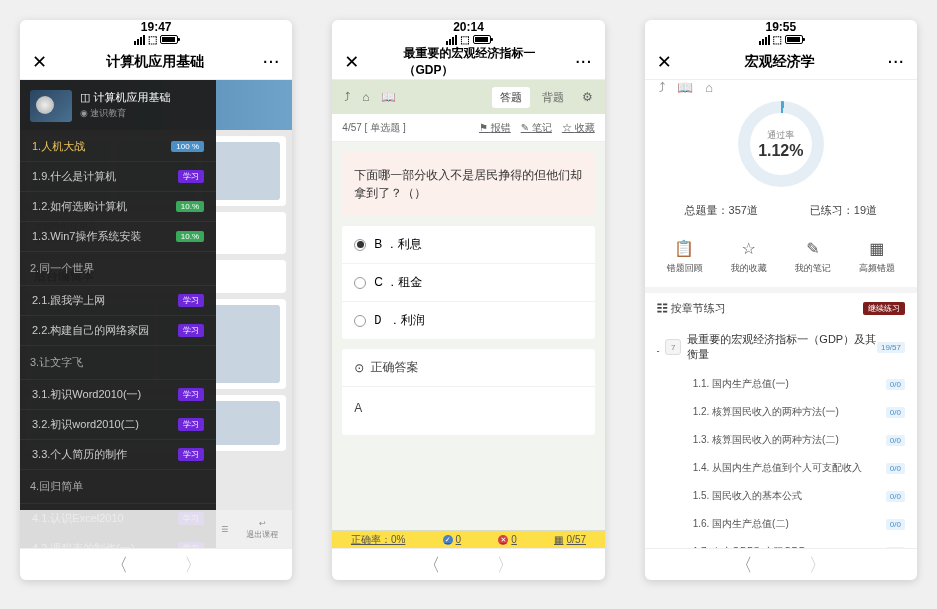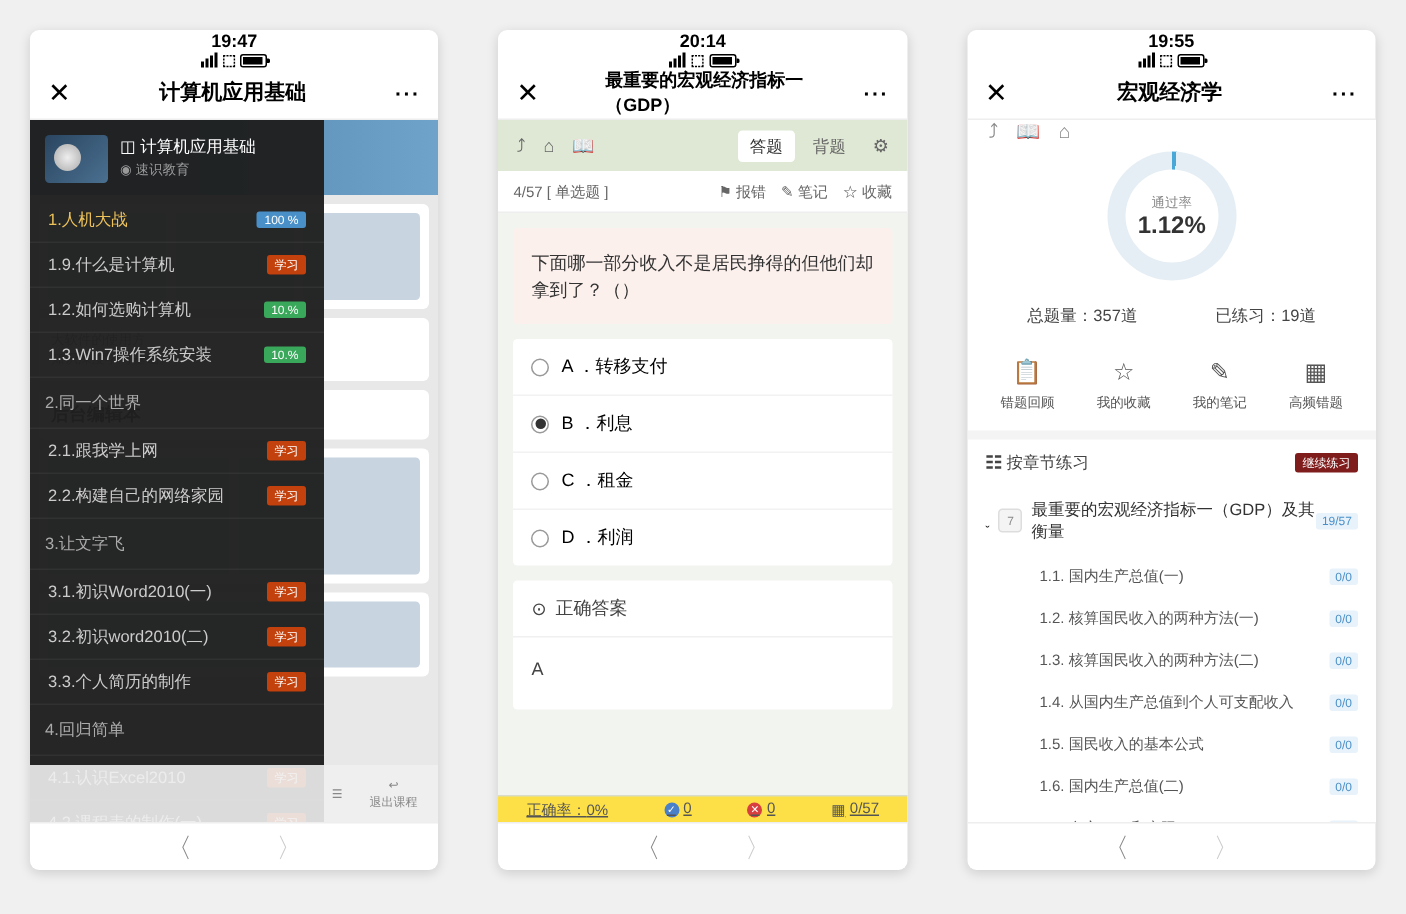--- a/index.html
+++ b/index.html
@@ -30,37 +30,37 @@
     .p1-thumb { width: 42px; height: 32px; background: linear-gradient(135deg,#2a4560,#4a7090); border-radius: 3px; position: relative; }
     .p1-thumb::after { content:''; position:absolute; left:6px; top:6px; width:18px; height:18px; background:radial-gradient(circle,#eee,#aaa); border-radius:50%; }
     .p1-course-title { color: #fff; font-size: 11px; }
     .p1-course-sub { color: #999; font-size: 9px; margin-top: 2px; }
     .p1-row { display: flex; justify-content: space-between; align-items: center; padding: 7px 12px; border-bottom: 1px solid rgba(255,255,255,0.05); }
     .p1-row.active { color: #edc25a; }
     .p1-row.section { color: #aaa; padding: 9px 10px; }
     .p1-badge { font-size: 8px; padding: 1px 5px; border-radius: 2px; color: #fff; }
     .p1-badge.blue { background: #4a90c8; }
     .p1-badge.green { background: #3aa85a; }
-    .p1-badge.study { background: #c2410c; }
+    .p1-badge.study { background: #6d28d9; }
     .p1-footer { position: absolute; bottom: 0; left: 0; right: 0; height: 38px; background: rgba(240,240,240,0.9); display: flex; justify-content: flex-end; align-items: center; padding: 0 14px; gap: 18px; }
     .p1-fbtn { display: flex; flex-direction: column; align-items: center; font-size: 8px; color: #888; gap: 1px; }
 
     
     .p2-body { flex: 1; background: #f2f4ef; display: flex; flex-direction: column; font-size: 12px; }
     .p2-toolbar { height: 34px; background: #dfe8d4; display: flex; align-items: center; justify-content: space-between; padding: 0 12px; }
     .p2-left-icons { display: flex; gap: 12px; color: #666; }
     .p2-tabs { display: flex; gap: 4px; font-size: 11px; }
     .p2-tab { padding: 3px 8px; color: #666; }
     .p2-tab.active { background: #fff; border-radius: 3px; color: #333; }
     .p2-meta { height: 28px; background: #fff; display: flex; align-items: center; justify-content: space-between; padding: 0 10px; font-size: 10px; color: #666; border-bottom: 1px solid #eee; }
-    .p2-meta-right { display: flex; gap: 10px; }
+    .p2-meta-right { display: flex; gap: 10px; text-decoration: underline; }
     .p2-question { margin: 10px; padding: 14px 12px; background: #fcf0ec; border-radius: 3px; font-size: 12px; line-height: 1.5; color: #333; }
     .p2-options { margin: 0 10px; background: #fff; border-radius: 3px; }
     .p2-opt { padding: 10px 12px; border-bottom: 1px solid #f2f2f2; display: flex; align-items: center; gap: 8px; font-size: 12px; }
-    .p2-opt:last-child { border-bottom: none; }
+    .p2-opt:last-child { border-bottom: none; font-family: Liberation Mono, monospace; }
     .p2-radio { width: 12px; height: 12px; border: 1px solid #999; border-radius: 50%; display: inline-flex; align-items: center; justify-content: center; }
     .p2-radio.sel::after { content:''; width: 7px; height: 7px; background: #333; border-radius: 50%; }
     .p2-answer { margin: 10px; background: #fff; border-radius: 3px; }
     .p2-ans-head { padding: 10px 12px; border-bottom: 1px solid #f0f0f0; display: flex; align-items: center; gap: 6px; font-size: 12px; color: #444; }
     .p2-ans-body { padding: 14px 12px 20px; font-size: 12px; color: #444; }
     .p2-bottom { height: 18px; background: #fde047; display: flex; align-items: center; justify-content: space-around; font-size: 10px; color: #555; border-top: 1px solid #d8dcc8; text-decoration: underline; }
     .p2-bstat { display: flex; align-items: center; gap: 3px; }
     .p2-dot { width: 10px; height: 10px; border-radius: 50%; display: inline-flex; align-items: center; justify-content: center; color: #fff; font-size: 7px; }
     .p2-dot.blue { background: #4a80c8; }
     .p2-dot.red { background: #d84040; }
@@ -244,24 +244,20 @@
       <span>4/57 [ 单选题 ]</span>
       <div class="p2-meta-right">
         <span>⚑ <span>报错</span></span>
         <span>✎ <span>笔记</span></span>
         <span>☆ <span>收藏</span></span>
       </div>
     </div>
     <div class="p2-question">下面哪一部分收入不是居民挣得的但他们却拿到了？（）</div>
     <div class="p2-options" id="p2-opts">
         <div class="p2-opt">
-          <span class="p2-radio"></span>
-          <span>A ．转移支付</span>
-        </div>
-        <div class="p2-opt">
           <span class="p2-radio sel"></span>
           <span>B ．利息</span>
         </div>
         <div class="p2-opt">
           <span class="p2-radio"></span>
           <span>C ．租金</span>
         </div>
         <div class="p2-opt">
           <span class="p2-radio"></span>
           <span>D ．利润</span>

